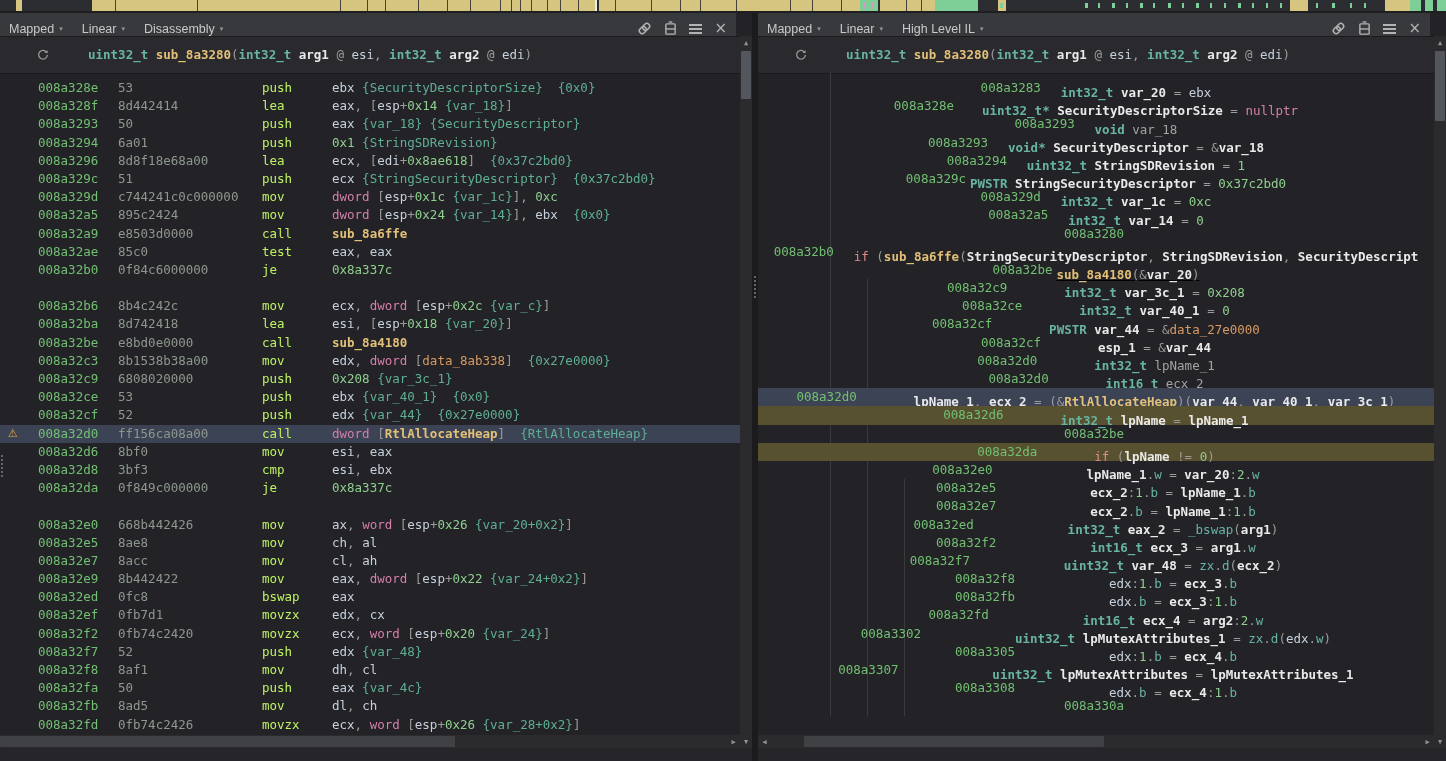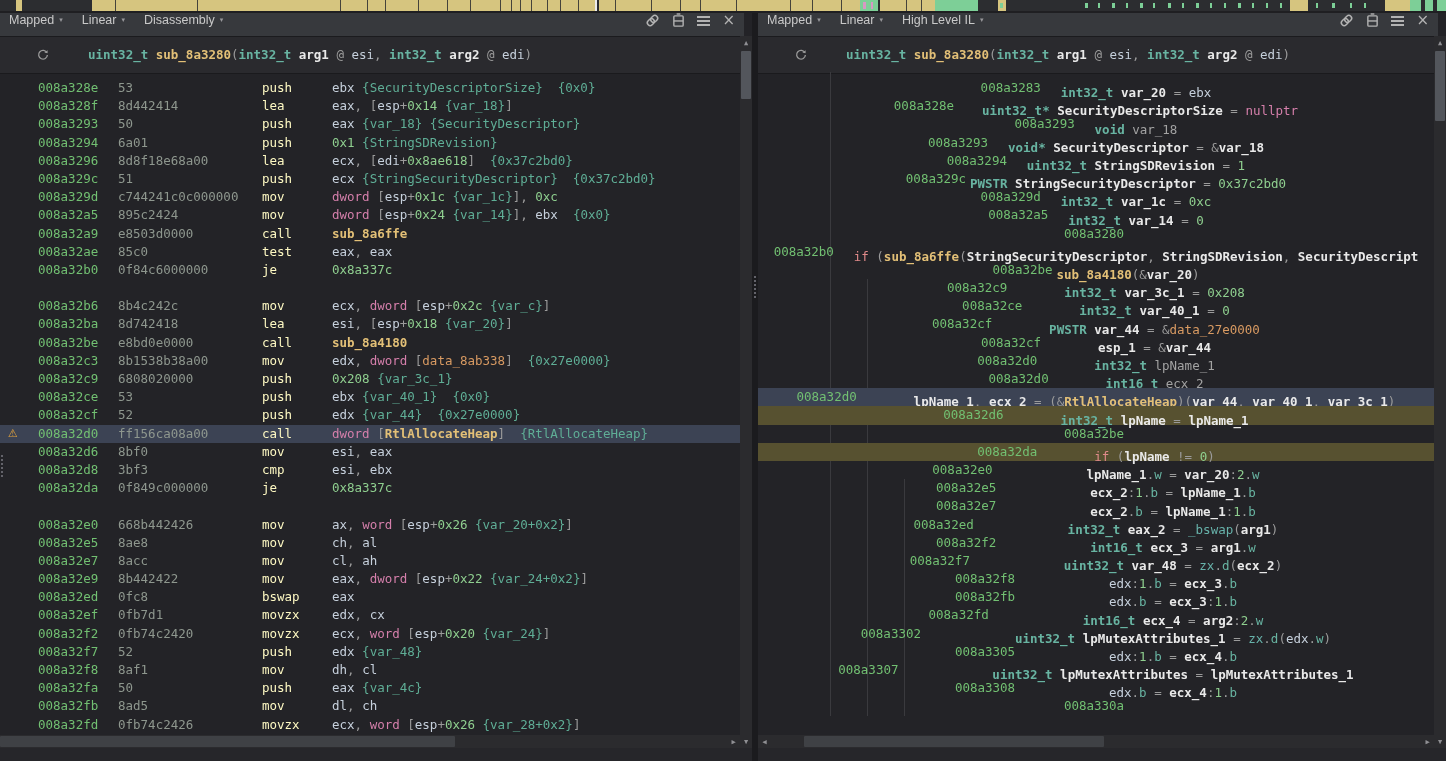--- a/index.html
+++ b/index.html
@@ -15,22 +15,22 @@
   .fm-speck{position:absolute;background:#7dcf97;}
   .fm-pink{position:absolute;background:#d898c4;}
   .fm-cursor{position:absolute;top:0;width:2px;height:11px;background:#ececec;}
 
   
   .pane{position:absolute;top:13px;height:748px;background:#232327;overflow:hidden;}
   .pane.left{left:0;width:752px;}
   .pane.right{left:758px;width:688px;}
   .divider{position:absolute;top:13px;left:752px;width:6px;height:748px;background:#1b1b1e;}
 
-  .toolbar{position:absolute;top:0;left:0;right:8px;height:23px;background:#37393d;
-           display:flex;align-items:flex-start;padding:0 9px;gap:19px;
+  .toolbar{position:absolute;top:0;left:0;right:16px;height:23px;background:#37393d;
+           display:flex;align-items:flex-end;padding:0 9px;gap:19px;
            font-family:"Liberation Sans",sans-serif;font-size:12.5px;color:#c9c9c9;}
   .tb-item{display:flex;align-items:center;gap:5px;cursor:default;}
   .caret{font-size:7px;color:#97979b;}
   .tb-icons{margin-left:auto;display:flex;align-items:center;gap:12px;color:#b3b3b3;}
   .tb-icons svg{display:block;}
   .icon-menu{display:flex;flex-direction:column;gap:2px;}
   .icon-menu i{display:block;width:13px;height:2px;background:#b3b3b3;}
   .icon-close{font-family:"DejaVu Sans",sans-serif;font-size:15px;line-height:15px;color:#b3b3b3;}
 
   .sigrow{position:absolute;top:23px;left:0;right:0;height:36px;background:#2a2a2e;
@@ -53,21 +53,21 @@
   .c-addr{display:inline-block;width:80px;}
   .c-bytes{display:inline-block;width:144px;}
   .c-mn{display:inline-block;width:70px;}
   .r-addr{display:inline-block;width:68px;margin-left:-4px;overflow:hidden;}
 
   .guide{position:absolute;width:1px;background:#3a3a3e;}
 
   
   .addr,.t-addr{color:#72c072;}
   .bytes{color:#8e978e;}
-  .mn{color:#fef9c3;}
+  .mn{color:#bef264;}
   .t-reg{color:#c6d0dc;}
   .t-num{color:#8fcf8f;}
   .t-ann{color:#5fae96;}
   .t-fn{color:#e3c077;font-weight:bold;}
   .t-data{color:#d89a62;}
   .t-type{color:#68b4a2;font-weight:bold;}
   .t-kw{color:#d57fab;}
   .t-ctrl{color:#e08a8a;}
   .t-intr{color:#67b2aa;}
   .t-var{color:#e9e9e9;font-weight:bold;}
@@ -345,21 +345,21 @@
       <div class="row"><span class="r-addr addr">008a3283</span><span style="margin-left: 16px;"><span class="t-type">int32_t</span><span class="t-sp"> </span><span class="t-var">var_20</span><span class="t-sp"> </span><span class="t-op">=</span><span class="t-sp"> </span><span class="t-reg">ebx</span></span></div>
           <div class="row"><span class="r-addr addr">008a328e</span><span style="margin-left: 24px;"><span class="t-type">uint32_t*</span><span class="t-sp"> </span><span class="t-var">SecurityDescriptorSize</span><span class="t-sp"> </span><span class="t-op">=</span><span class="t-sp"> </span><span class="t-kw">nullptr</span></span></div>
           <div class="row decl"><span class="r-addr addr">008a3293</span><span style="margin-left: 16px;"><span class="t-type">void</span><span class="t-sp"> </span><span class="t-var">var_18</span></span></div>
           <div class="row"><span class="r-addr addr">008a3293</span><span style="margin-left: 16px;"><span class="t-type">void*</span><span class="t-sp"> </span><span class="t-var">SecurityDescriptor</span><span class="t-sp"> </span><span class="t-op">=</span><span class="t-sp"> </span><span class="t-op">&amp;</span><span class="t-var">var_18</span></span></div>
           <div class="row"><span class="r-addr addr">008a3294</span><span style="margin-left: 16px;"><span class="t-type">uint32_t</span><span class="t-sp"> </span><span class="t-var">StringSDRevision</span><span class="t-sp"> </span><span class="t-op">=</span><span class="t-sp"> </span><span class="t-num">1</span></span></div>
           <div class="row"><span class="r-addr addr">008a329c</span><span style=""><span class="t-type">PWSTR</span><span class="t-sp"> </span><span class="t-var">StringSecurityDescriptor</span><span class="t-sp"> </span><span class="t-op">=</span><span class="t-sp"> </span><span class="t-num">0x37c2bd0</span></span></div>
           <div class="row"><span class="r-addr addr">008a329d</span><span style="margin-left: 16px;"><span class="t-type">int32_t</span><span class="t-sp"> </span><span class="t-var">var_1c</span><span class="t-sp"> </span><span class="t-op">=</span><span class="t-sp"> </span><span class="t-num">0xc</span></span></div>
           <div class="row"><span class="r-addr addr">008a32a5</span><span style="margin-left: 16px;"><span class="t-type">int32_t</span><span class="t-sp"> </span><span class="t-var">var_14</span><span class="t-sp"> </span><span class="t-op">=</span><span class="t-sp"> </span><span class="t-num">0</span></span></div>
           <div class="row"><span class="r-addr addr">008a3280</span></div>
           <div class="row"><span class="r-addr addr">008a32b0</span><span style="margin-left: 16px;"><span class="t-ctrl">if</span><span class="t-sp"> </span><span class="t-op">(</span><span class="t-fn">sub_8a6ffe</span><span class="t-op">(</span><span class="t-var">StringSecurityDescriptor</span><span class="t-op">,</span><span class="t-sp"> </span><span class="t-var">StringSDRevision</span><span class="t-op">,</span><span class="t-sp"> </span><span class="t-var">SecurityDescript</span></span></div>
-          <div class="row"><span class="r-addr addr">008a32be</span><span style=""><span class="t-fn">sub_8a4180</span><span class="t-op">(</span><span class="t-op">&amp;</span><span class="t-var">var_20</span><span class="t-op">)</span></span></div>
+          <div class="row"><span class="r-addr addr">008a32be</span><span style=" text-decoration: underline;"><span class="t-fn">sub_8a4180</span><span class="t-op">(</span><span class="t-op">&amp;</span><span class="t-var">var_20</span><span class="t-op">)</span></span></div>
           <div class="row"><span class="r-addr addr">008a32c9</span><span style="margin-left: 53px;"><span class="t-type">int32_t</span><span class="t-sp"> </span><span class="t-var">var_3c_1</span><span class="t-sp"> </span><span class="t-op">=</span><span class="t-sp"> </span><span class="t-num">0x208</span></span></div>
           <div class="row"><span class="r-addr addr">008a32ce</span><span style="margin-left: 53px;"><span class="t-type">int32_t</span><span class="t-sp"> </span><span class="t-var">var_40_1</span><span class="t-sp"> </span><span class="t-op">=</span><span class="t-sp"> </span><span class="t-num">0</span></span></div>
           <div class="row"><span class="r-addr addr">008a32cf</span><span style="margin-left: 53px;"><span class="t-type">PWSTR</span><span class="t-sp"> </span><span class="t-var">var_44</span><span class="t-sp"> </span><span class="t-op">=</span><span class="t-sp"> </span><span class="t-op">&amp;</span><span class="t-data">data_27e0000</span></span></div>
           <div class="row"><span class="r-addr addr">008a32cf</span><span style="margin-left: 53px;"><span class="t-var">esp_1</span><span class="t-sp"> </span><span class="t-op">=</span><span class="t-sp"> </span><span class="t-op">&amp;</span><span class="t-var">var_44</span></span></div>
           <div class="row decl"><span class="r-addr addr">008a32d0</span><span style="margin-left: 53px;"><span class="t-type">int32_t</span><span class="t-sp"> </span><span class="t-var">lpName_1</span></span></div>
           <div class="row decl"><span class="r-addr addr">008a32d0</span><span style="margin-left: 53px;"><span class="t-type">int16_t</span><span class="t-sp"> </span><span class="t-var">ecx_2</span></span></div>
           <div class="row sel"><span class="r-addr addr">008a32d0</span><span style="margin-left: 53px;"><span class="t-var">lpName_1</span><span class="t-op">,</span><span class="t-sp"> </span><span class="t-var">ecx_2</span><span class="t-sp"> </span><span class="t-op">=</span><span class="t-sp"> </span><span class="t-op">(</span><span class="t-op">&amp;</span><span class="t-fn">RtlAllocateHeap</span><span class="t-op">)</span><span class="t-op">(</span><span class="t-var">var_44</span><span class="t-op">,</span><span class="t-sp"> </span><span class="t-var">var_40_1</span><span class="t-op">,</span><span class="t-sp"> </span><span class="t-var">var_3c_1</span><span class="t-op">)</span></span></div>
           <div class="row olive"><span class="r-addr addr">008a32d6</span><span style="margin-left: 53px;"><span class="t-type">int32_t</span><span class="t-sp"> </span><span class="t-var">lpName</span><span class="t-sp"> </span><span class="t-op">=</span><span class="t-sp"> </span><span class="t-var">lpName_1</span></span></div>
           <div class="row"><span class="r-addr addr">008a32be</span></div>
           <div class="row olive"><span class="r-addr addr">008a32da</span><span style="margin-left: 53px;"><span class="t-ctrl">if</span><span class="t-sp"> </span><span class="t-op">(</span><span class="t-var">lpName</span><span class="t-sp"> </span><span class="t-op">!</span><span class="t-op">=</span><span class="t-sp"> </span><span class="t-num">0</span><span class="t-op">)</span></span></div>

